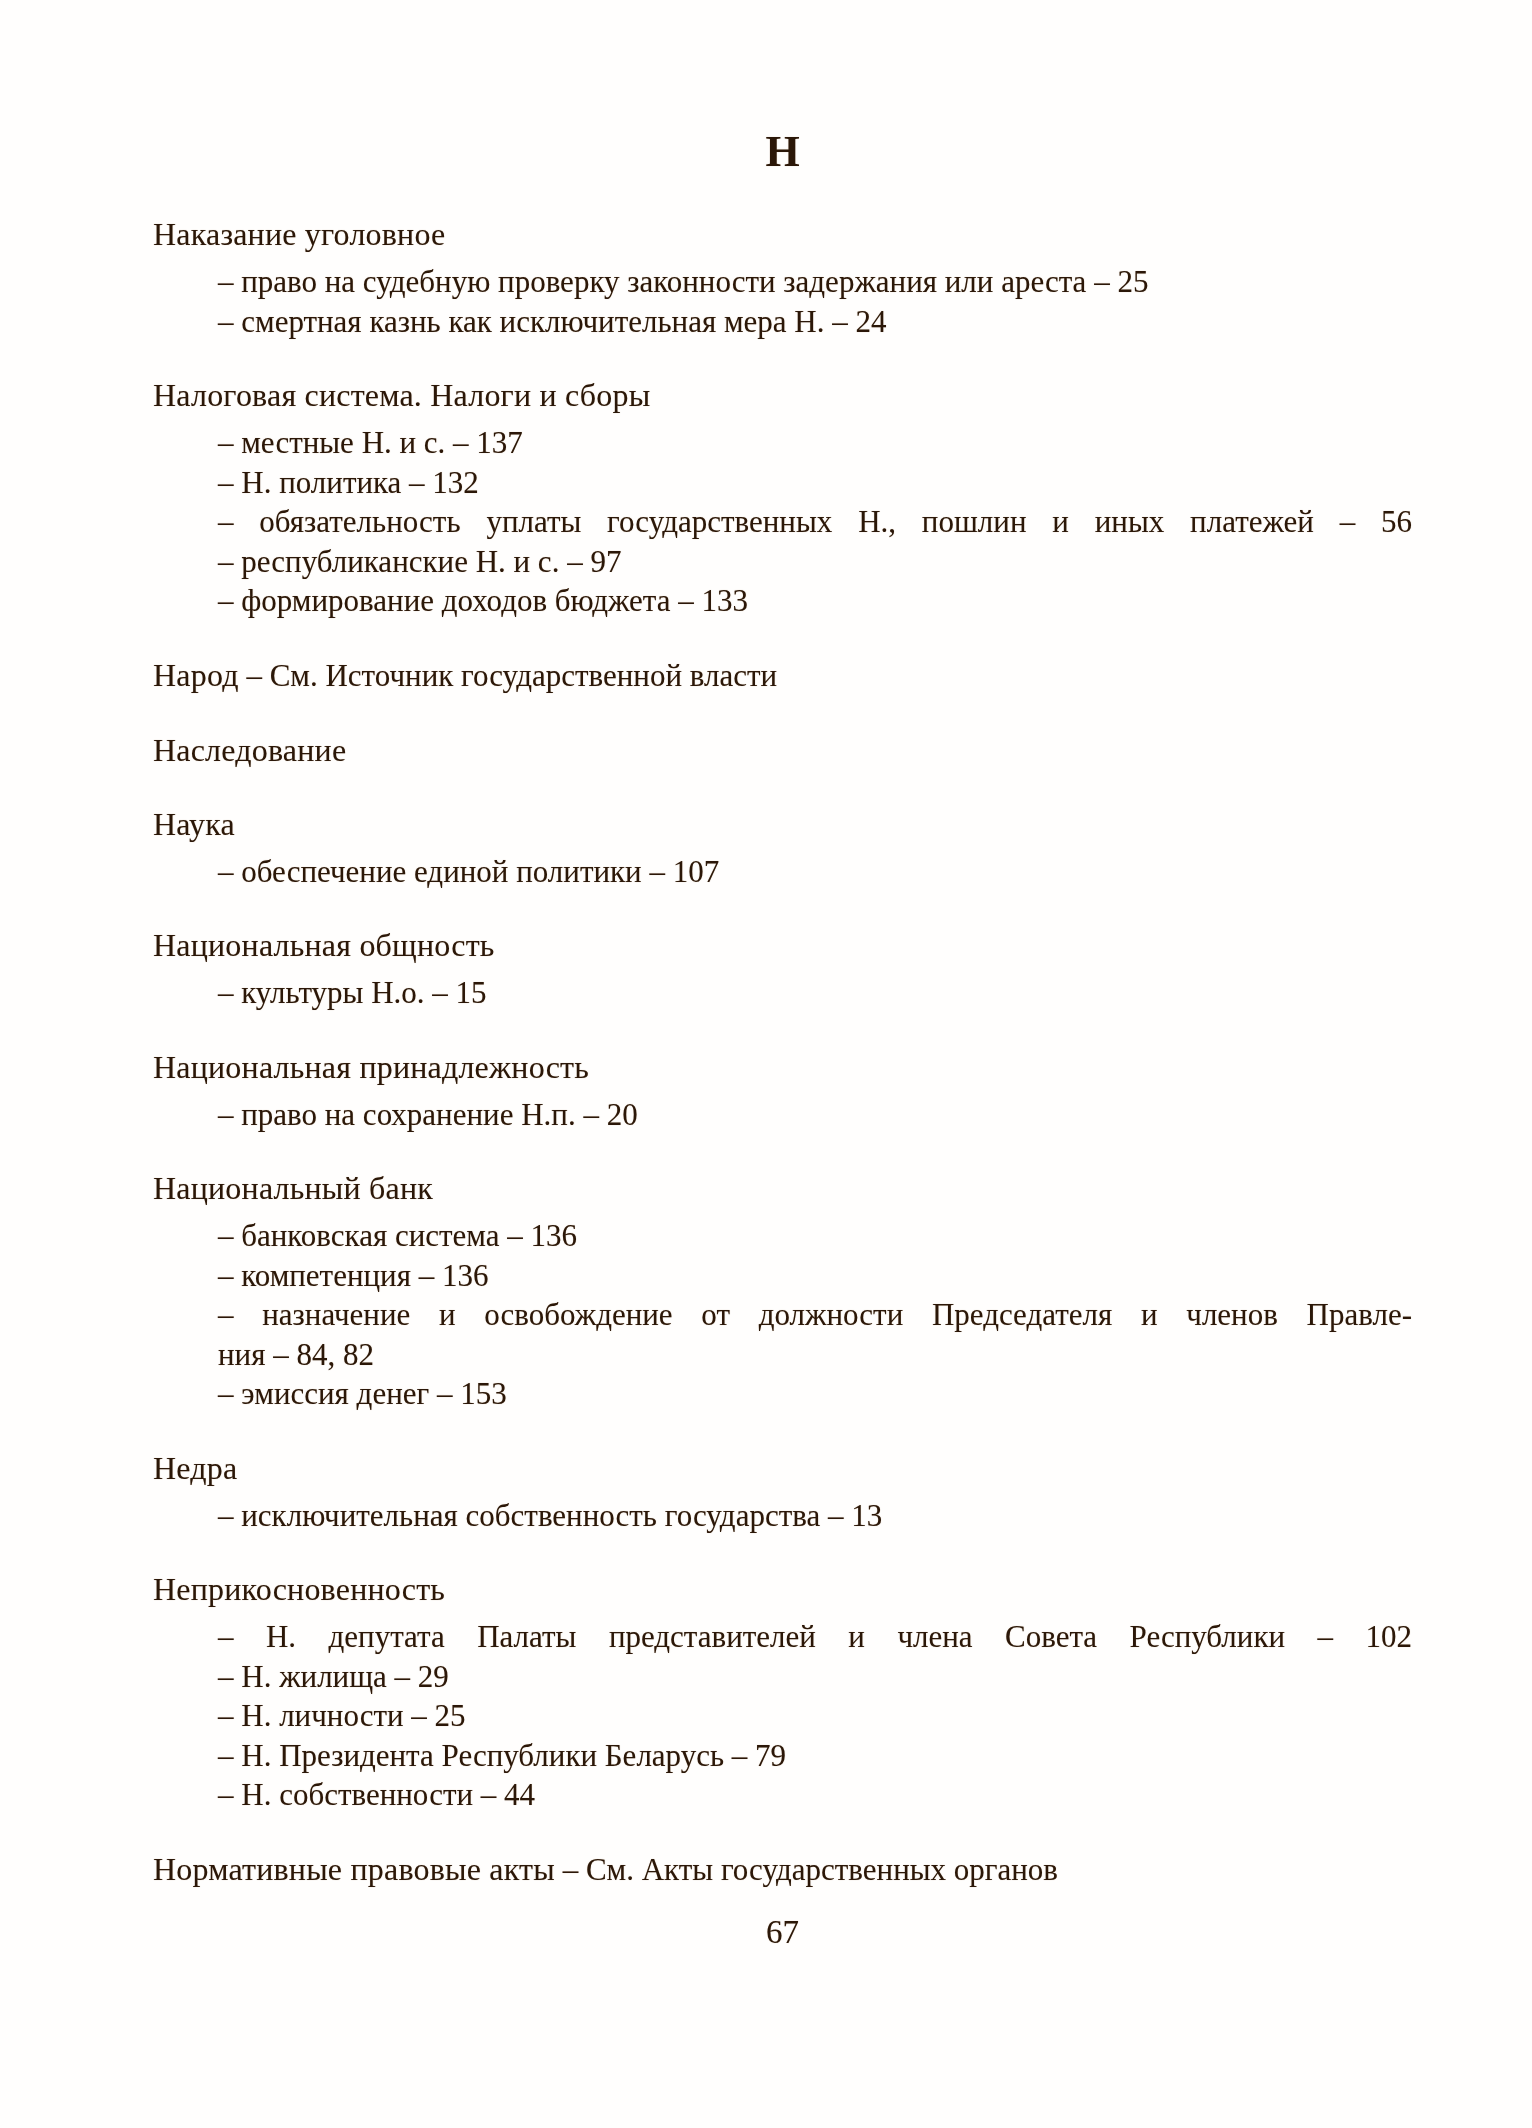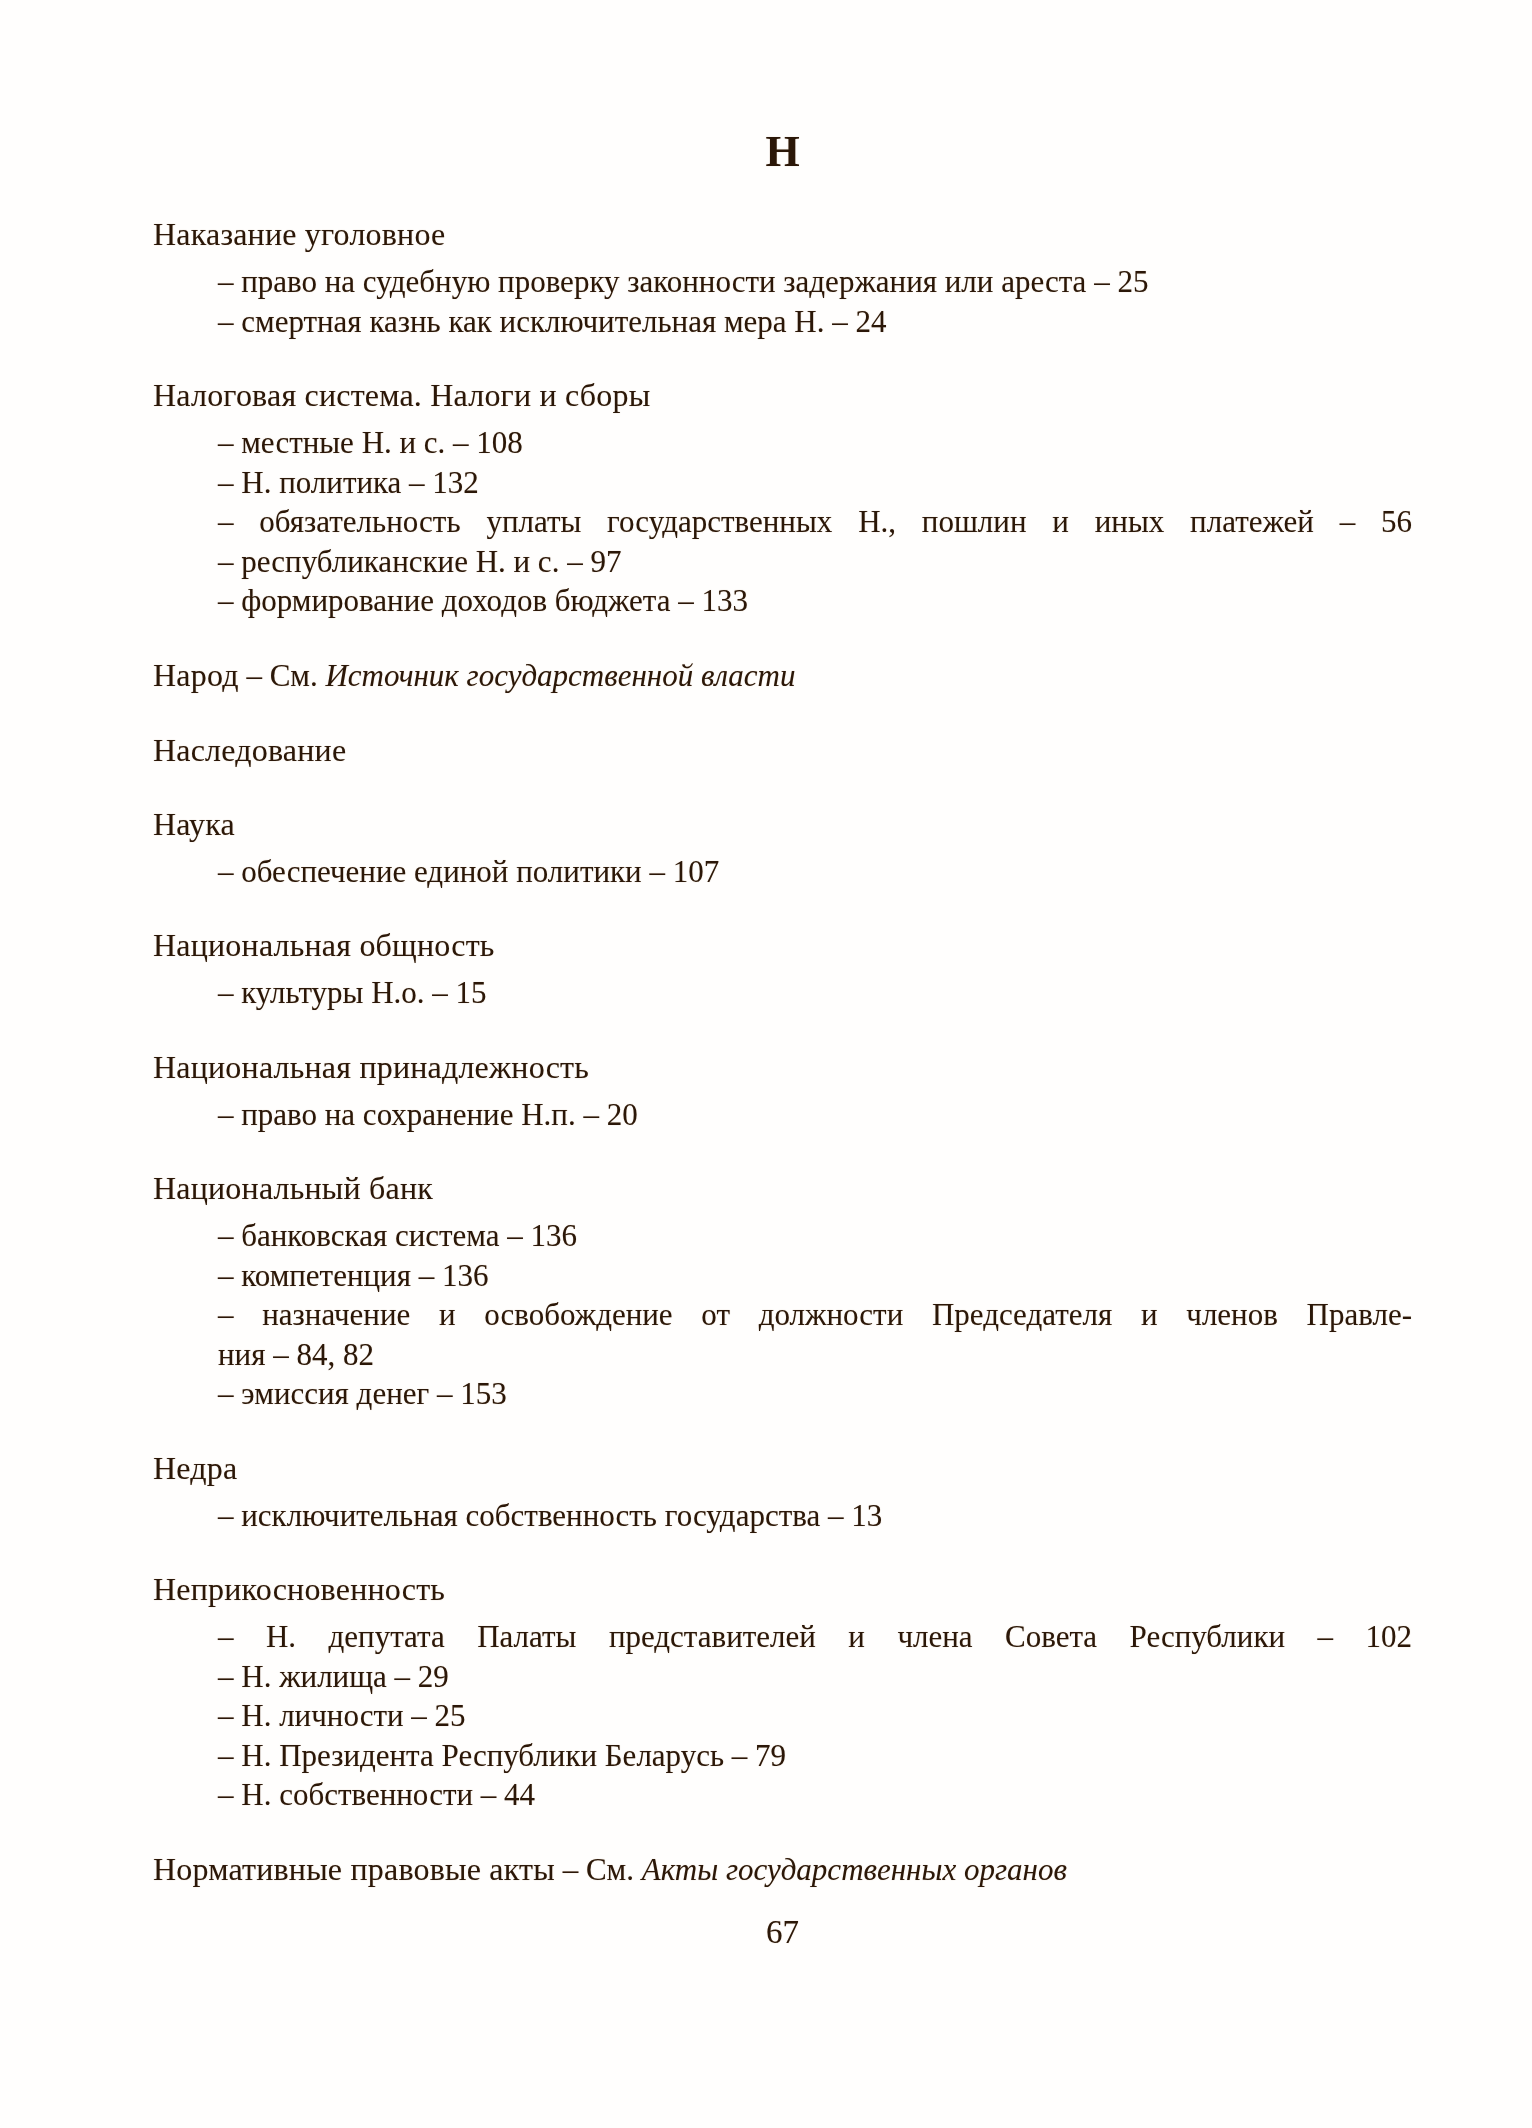--- a/index.html
+++ b/index.html
@@ -38,21 +38,20 @@
     margin: 0 0 8px 0;
   }
   .title {
     font-weight: normal;
     letter-spacing: 0.2px;
   }
   .see {
     font-size: 31px;
   }
   .see .ref {
-    font-style: italic;
     text-align: center;
   }
   .entry {
     font-size: 31px;
     line-height: 39.5px;
     padding-left: 65px;
   }
   .justify-full {
     text-align: justify;
     text-align-last: justify;
@@ -79,21 +78,21 @@
           <div class="entry">– право на судебную проверку законности задержания или ареста – 25</div>
           <div class="entry">– смертная казнь как исключительная мера Н. – 24</div>
         </div>
   </div>
 
   <div class="section">
     <div class="title-line">
       <span class="title">Налоговая система. Налоги и сборы</span>
     </div>
     <div class="entries">
-          <div class="entry">– местные Н. и с. – 108</div>
+          <div class="entry">– местные Н. и с. – 137</div>
           <div class="entry">– Н. политика – 132</div>
           <div class="entry justify-full">– обязательность уплаты государственных Н., пошлин и иных платежей – 56</div>
           <div class="entry">– республиканские Н. и с. – 97</div>
           <div class="entry">– формирование доходов бюджета – 133</div>
         </div>
   </div>
 
   <div class="section">
     <div class="title-line">
       <span class="title">Народ</span><span class="see"> <span class="see-prefix">– См.</span> <span class="ref">Источник государственной власти</span></span>

